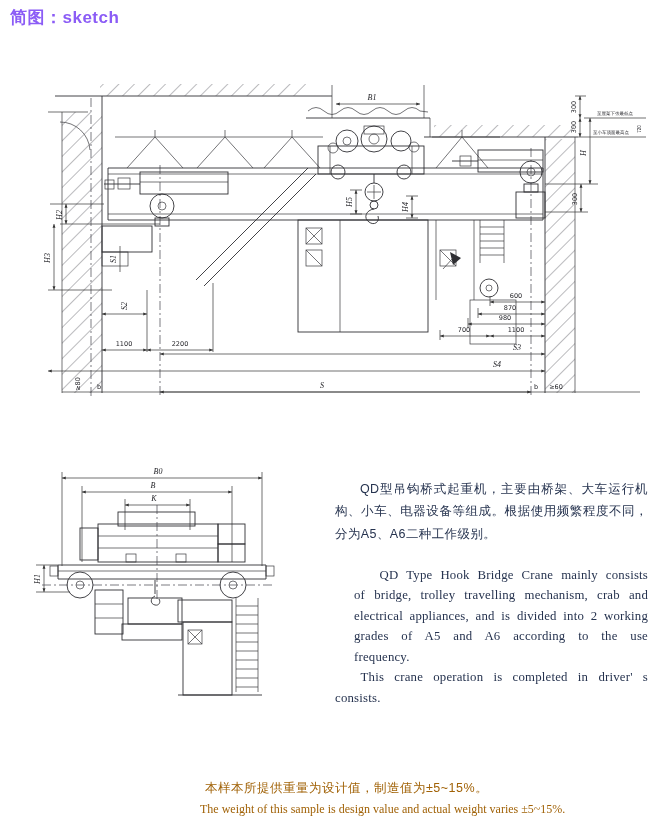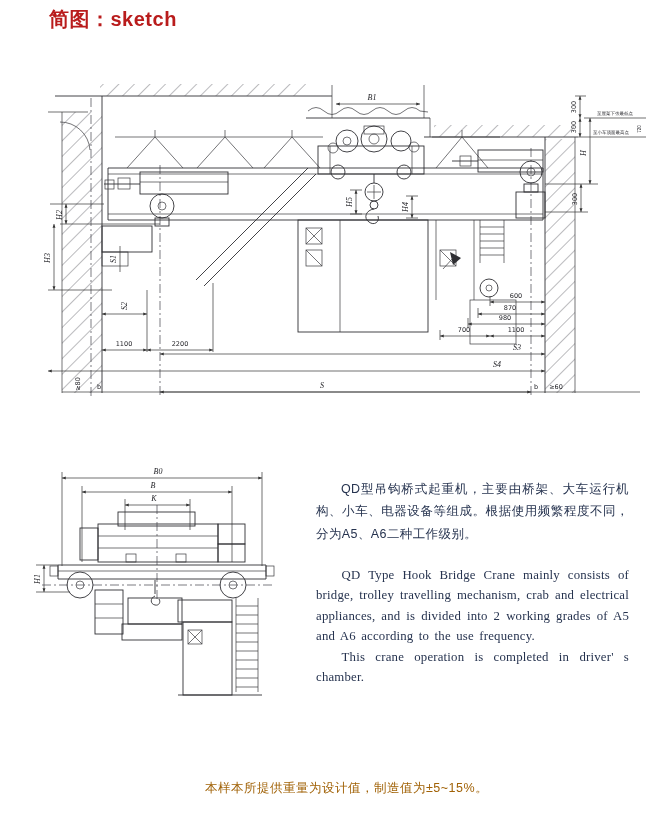--- a/index.html
+++ b/index.html
@@ -1,33 +1,33 @@
 <!DOCTYPE html>
 <html><head>
 <meta charset="utf-8">
 <style>
   html,body{margin:0;padding:0;background:#ffffff;}
   .page{position:relative;width:649px;height:833px;background:#fff;overflow:hidden;
         font-family:"Liberation Sans",sans-serif;}
-  .title{position:absolute;left:10px;top:6px;font-size:20px;font-weight:bold;color:#b91c1c;
-         letter-spacing:0.5px;margin-left:39px;}
+  .title{position:absolute;left:10px;top:6px;font-size:17px;font-weight:bold;color:#8b5cf6;
+         letter-spacing:0.5px;}
   svg{position:absolute;}
   .ink{stroke:#2f2f33;stroke-width:0.9;fill:none;}
   .thin{stroke:#3a3a3e;stroke-width:0.7;fill:none;}
   .cl{stroke:#44444a;stroke-width:0.7;fill:none;stroke-dasharray:9 3 2 3;}
   .dim{stroke:#333;stroke-width:0.7;fill:none;}
   .L{font:italic 8px "Liberation Serif",serif;fill:#1d1d22;}
   .N{font:6.5px "DejaVu Sans",sans-serif;fill:#1d1d22;}
   .A{font:4.5px "Liberation Sans",sans-serif;fill:#1d1d22;}
-  .desc{position:absolute;left:316px;top:478px;width:313px;color:#26334f;}
+  .desc{position:absolute;left:335px;top:478px;width:313px;color:#26334f;}
   .desc p{margin:0;}
   .zh{font-size:12.5px;line-height:1.78;text-align:justify;text-indent:2em;letter-spacing:0.4px;}
   .en{font-family:"Liberation Serif",serif;font-size:12.8px;line-height:1.6;text-align:justify;
       text-indent:2em;letter-spacing:0.2px;word-spacing:2px;}
-  .en.first{margin-top:20px;}
+  .en.first{margin-top:20px;margin-left:19px;}
   .foot{position:absolute;left:200px;top:780px;width:440px;color:#a16207;}
   .foot .fzh{font-size:12.5px;margin:0 0 0 5px;letter-spacing:0.5px;}
   .foot .fen{font-family:"Liberation Serif",serif;font-size:12px;margin:5px 0 0 0;}
 </style>
 </head>
 <body>
 
 <div class="page">
 
   <div class="title">简图：sketch</div>
@@ -324,20 +324,21 @@
       <line class="thin" x1="236" y1="669" x2="258" y2="669"></line>
       <line class="thin" x1="236" y1="678" x2="258" y2="678"></line>
       <line class="thin" x1="236" y1="687" x2="258" y2="687"></line>
       <line class="ink" x1="178" y1="695" x2="262" y2="695"></line>
     </g>
   </svg>
 
   <div class="desc">
     <p class="zh">QD型吊钩桥式起重机，主要由桥架、大车运行机构、小车、电器设备等组成。根据使用频繁程度不同，分为A5、A6二种工作级别。</p>
     <p class="en first">QD Type Hook Bridge Crane mainly consists of bridge, trolley travelling mechanism, crab and electrical appliances, and is divided into 2 working grades of A5 and A6 according to the use frequency.</p>
-    <p class="en">This crane operation is completed in driver' s chamber.</p>
+    <p class="en">This crane operation is completed in driver' s consists.</p>
   </div>
 
   <div class="foot">
     <p class="fzh">本样本所提供重量为设计值，制造值为±5~15%。</p>
+    <p class="fen">The weight of this sample is design value and actual weight varies ±5~15%.</p>
   </div>
 
 </div>
 
 </body></html>

